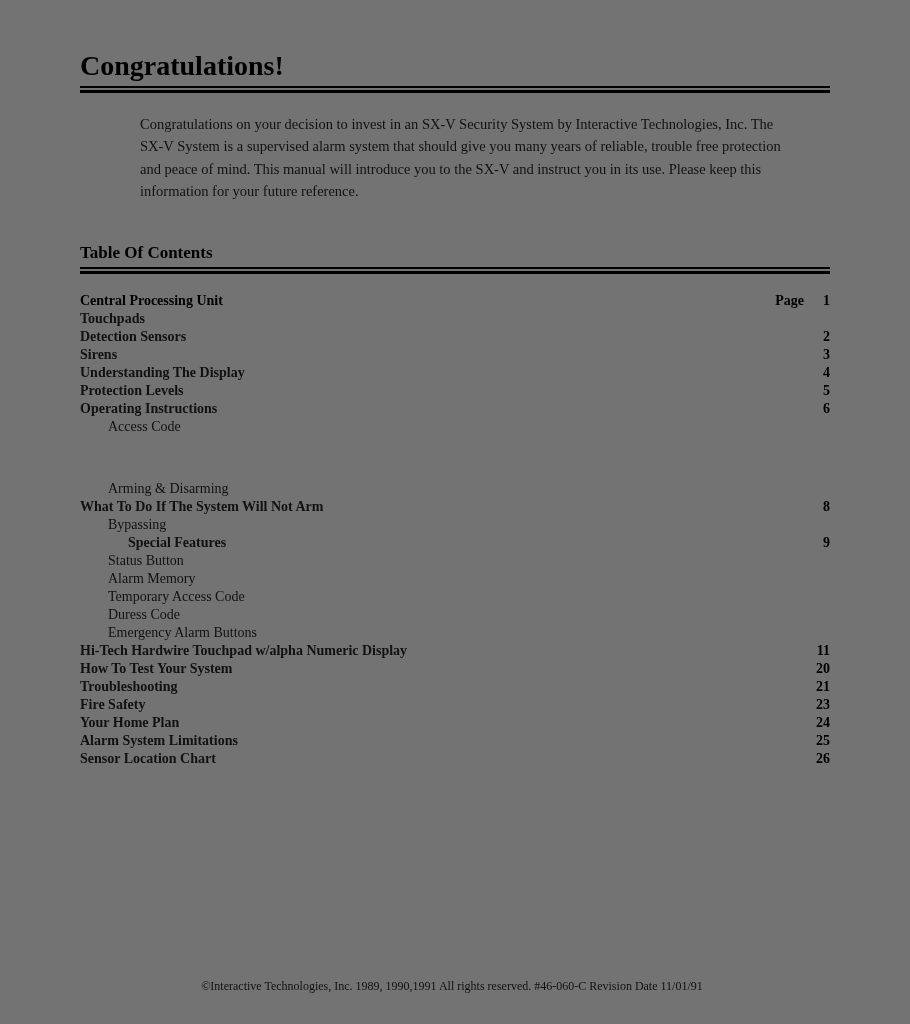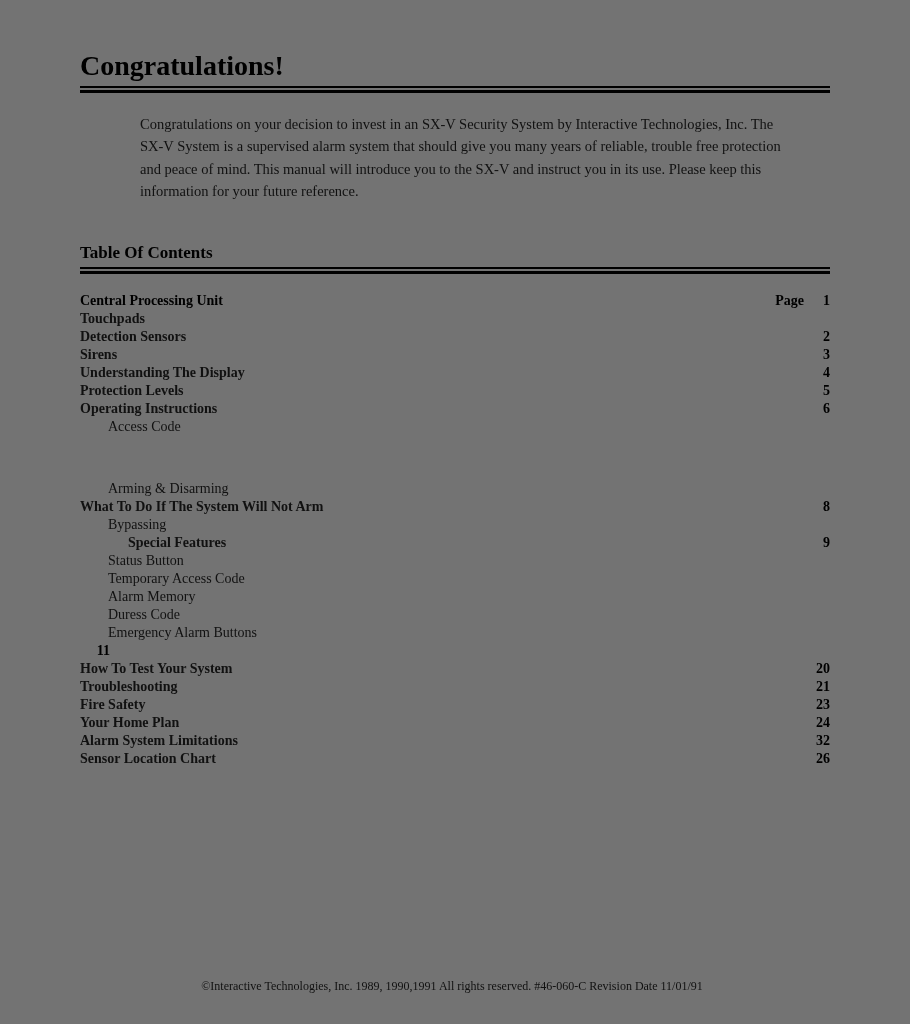--- a/index.html
+++ b/index.html
@@ -149,57 +149,58 @@
       </div>
       <div style="display: flex; justify-content: space-between; align-items: center; padding: 1px 0px; margin-left: 48px;">
         <span style="font-weight: bold; font-size: 14px; font-family: &quot;Times New Roman&quot;, Times, serif; color: rgb(17, 17, 17);">Special Features</span>
         <span style="font-weight: bold; font-size: 14px; font-family: &quot;Times New Roman&quot;, Times, serif; min-width: 30px; text-align: right;">9</span>
       </div>
       <div style="display: flex; justify-content: space-between; align-items: baseline; padding: 1px 0px;">
         <span style="font-weight: normal; font-size: 14px; font-family: &quot;Times New Roman&quot;, Times, serif; color: rgb(17, 17, 17); padding-left: 28px;">Status Button</span>
         <span style="font-weight: normal; font-size: 14px; font-family: &quot;Times New Roman&quot;, Times, serif; min-width: 30px; text-align: right;"></span>
       </div>
       <div style="display: flex; justify-content: space-between; align-items: baseline; padding: 1px 0px;">
+        <span style="font-weight: normal; font-size: 14px; font-family: &quot;Times New Roman&quot;, Times, serif; color: rgb(17, 17, 17); padding-left: 28px;">Alarm Memory</span>
+        <span style="font-weight: normal; font-size: 14px; font-family: &quot;Times New Roman&quot;, Times, serif; min-width: 30px; text-align: right;"></span>
+      </div>
+      <div style="display: flex; justify-content: space-between; align-items: baseline; padding: 1px 0px;">
         <span style="font-weight: normal; font-size: 14px; font-family: &quot;Times New Roman&quot;, Times, serif; color: rgb(17, 17, 17); padding-left: 28px;">Temporary Access Code</span>
-        <span style="font-weight: normal; font-size: 14px; font-family: &quot;Times New Roman&quot;, Times, serif; min-width: 30px; text-align: right;"></span>
-      </div>
-      <div style="display: flex; justify-content: space-between; align-items: baseline; padding: 1px 0px;">
-        <span style="font-weight: normal; font-size: 14px; font-family: &quot;Times New Roman&quot;, Times, serif; color: rgb(17, 17, 17); padding-left: 28px;">Alarm Memory</span>
         <span style="font-weight: normal; font-size: 14px; font-family: &quot;Times New Roman&quot;, Times, serif; min-width: 30px; text-align: right;"></span>
       </div>
       <div style="display: flex; justify-content: flex-start; align-items: baseline; padding: 1px 0px;">
         <span style="font-weight: normal; font-size: 14px; font-family: &quot;Times New Roman&quot;, Times, serif; color: rgb(17, 17, 17); padding-left: 28px;">Duress Code</span>
         <span style="font-weight: normal; font-size: 14px; font-family: &quot;Times New Roman&quot;, Times, serif; min-width: 30px; text-align: right;"></span>
       </div>
       <div style="display: flex; justify-content: space-between; align-items: baseline; padding: 1px 0px;">
         <span style="font-weight: normal; font-size: 14px; font-family: &quot;Times New Roman&quot;, Times, serif; color: rgb(17, 17, 17); padding-left: 28px;">Emergency Alarm Buttons</span>
         <span style="font-weight: normal; font-size: 14px; font-family: &quot;Times New Roman&quot;, Times, serif; min-width: 30px; text-align: right;"></span>
       </div>
       <div style="display: flex; justify-content: space-between; align-items: baseline; padding: 1px 0px;">
+        <span style="font-weight: bold; font-size: 14px; font-family: &quot;Times New Roman&quot;, Times, serif; color: rgb(17, 17, 17);">Hi-Tech Hardwire Touchpad w/alpha Numeric Display</span>
         <span style="font-weight: bold; font-size: 14px; font-family: &quot;Times New Roman&quot;, Times, serif; min-width: 30px; text-align: right;">11</span>
       </div>
       <div style="display: flex; justify-content: space-between; align-items: baseline; padding: 1px 0px;">
         <span style="font-weight: bold; font-size: 14px; font-family: &quot;Times New Roman&quot;, Times, serif; color: rgb(17, 17, 17);">How To Test Your System</span>
         <span style="font-weight: bold; font-size: 14px; font-family: &quot;Times New Roman&quot;, Times, serif; min-width: 30px; text-align: right;">20</span>
       </div>
       <div style="display: flex; justify-content: space-between; align-items: baseline; padding: 1px 0px;">
         <span style="font-weight: bold; font-size: 14px; font-family: &quot;Times New Roman&quot;, Times, serif; color: rgb(17, 17, 17);">Troubleshooting</span>
         <span style="font-weight: bold; font-size: 14px; font-family: &quot;Times New Roman&quot;, Times, serif; min-width: 30px; text-align: right;">21</span>
       </div>
       <div style="display: flex; justify-content: space-between; align-items: baseline; padding: 1px 0px;">
         <span style="font-weight: bold; font-size: 14px; font-family: &quot;Times New Roman&quot;, Times, serif; color: rgb(17, 17, 17);">Fire Safety</span>
         <span style="font-weight: bold; font-size: 14px; font-family: &quot;Times New Roman&quot;, Times, serif; min-width: 30px; text-align: right;">23</span>
       </div>
       <div style="display: flex; justify-content: space-between; align-items: baseline; padding: 1px 0px;">
         <span style="font-weight: bold; font-size: 14px; font-family: &quot;Times New Roman&quot;, Times, serif; color: rgb(17, 17, 17);">Your Home Plan</span>
         <span style="font-weight: bold; font-size: 14px; font-family: &quot;Times New Roman&quot;, Times, serif; min-width: 30px; text-align: right;">24</span>
       </div>
       <div style="display: flex; justify-content: space-between; align-items: baseline; padding: 1px 0px;">
         <span style="font-weight: bold; font-size: 14px; font-family: &quot;Times New Roman&quot;, Times, serif; color: rgb(17, 17, 17);">Alarm System Limitations</span>
-        <span style="font-weight: bold; font-size: 14px; font-family: &quot;Times New Roman&quot;, Times, serif; min-width: 30px; text-align: right;">32</span>
+        <span style="font-weight: bold; font-size: 14px; font-family: &quot;Times New Roman&quot;, Times, serif; min-width: 30px; text-align: right;">25</span>
       </div>
       <div style="display: flex; justify-content: space-between; align-items: baseline; padding: 1px 0px;">
         <span style="font-weight: bold; font-size: 14px; font-family: &quot;Times New Roman&quot;, Times, serif; color: rgb(17, 17, 17);">Sensor Location Chart</span>
         <span style="font-weight: bold; font-size: 14px; font-family: &quot;Times New Roman&quot;, Times, serif; min-width: 30px; text-align: right;">26</span>
       </div>
     </div>
 
   <div class="footer">©Interactive Technologies, Inc. 1989, 1990,1991  All rights reserved.  #46-060-C  Revision Date 11/01/91</div>
 
 </div>

